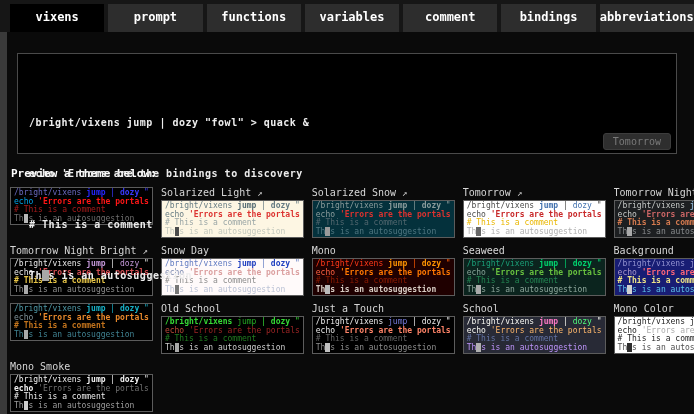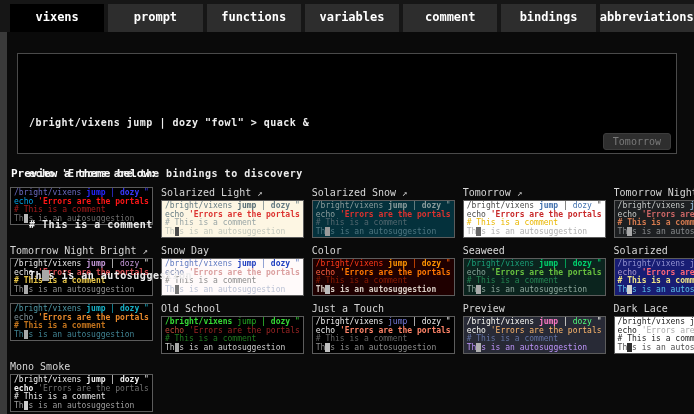--- a/index.html
+++ b/index.html
@@ -154,41 +154,41 @@
     <div class="ttitle"><span class="tname">Snow Day</span> <span class="tarrow"></span></div>
     <div class="tbox" style="background: rgb(255, 250, 250);">
       <div class="tline"><span style="color: rgb(95, 121, 192);">/bright/vixens </span><span style="color: rgb(32, 64, 192); font-weight: bold;">jump</span><span style="color: rgb(95, 121, 192);"> | </span><span style="color: rgb(32, 64, 192); font-weight: bold;">dozy </span><span style="color: rgb(95, 121, 192);">"</span></div>
       <div class="tline"><span style="color: rgb(125, 139, 176);">echo </span><span style="color: rgb(219, 159, 159); font-weight: bold;">'Errors are the portals</span></div>
       <div class="tline"><span style="color: rgb(140, 140, 140);"># This is a comment</span></div>
       <div class="tline"><span style="color: rgb(188, 195, 214);">Th</span><span style="background: rgb(119, 119, 119); color: rgb(119, 119, 119);">i</span><span style="color: rgb(188, 195, 214);">s is an autosuggestion</span></div>
     </div>
   </div>
 
   <div class="theme">
-    <div class="ttitle"><span class="tname">Color</span> <span class="tarrow"></span></div>
+    <div class="ttitle"><span class="tname">Mono</span> <span class="tarrow"></span></div>
     <div class="tbox" style="background: rgb(31, 0, 0);">
       <div class="tline"><span style="color: rgb(255, 56, 24);">/bright/vixens </span><span style="color: rgb(255, 148, 0); font-weight: bold;">jump</span><span style="color: rgb(255, 90, 0);"> | </span><span style="color: rgb(255, 148, 0); font-weight: bold;">dozy </span><span style="color: rgb(255, 90, 0);">"</span></div>
       <div class="tline"><span style="color: rgb(255, 96, 64);">echo </span><span style="color: rgb(255, 120, 0); font-weight: bold;">'Errors are the portals</span></div>
       <div class="tline"><span style="color: rgb(143, 26, 0);"># This is a comment</span></div>
       <div class="tline"><span style="color: rgb(216, 205, 196); font-weight: bold;">Th</span><span style="background: rgb(187, 187, 187); color: rgb(187, 187, 187);">i</span><span style="color: rgb(216, 205, 196); font-weight: bold;">s is an autosuggestion</span></div>
     </div>
   </div>
 
   <div class="theme">
     <div class="ttitle"><span class="tname">Seaweed</span> <span class="tarrow"></span></div>
     <div class="tbox" style="background: rgb(11, 36, 30);">
       <div class="tline"><span style="color: rgb(26, 158, 119);">/bright/vixens </span><span style="color: rgb(0, 210, 110); font-weight: bold;">jump</span><span style="color: rgb(0, 210, 110);"> | </span><span style="color: rgb(0, 210, 110); font-weight: bold;">dozy </span><span style="color: rgb(0, 210, 110);">"</span></div>
       <div class="tline"><span style="color: rgb(134, 162, 150);">echo </span><span style="color: rgb(104, 193, 62); font-weight: bold;">'Errors are the portals</span></div>
       <div class="tline"><span style="color: rgb(35, 133, 82);"># This is a comment</span></div>
       <div class="tline"><span style="color: rgb(143, 168, 157);">Th</span><span style="background: rgb(170, 170, 170); color: rgb(170, 170, 170);">i</span><span style="color: rgb(143, 168, 157);">s is an autosuggestion</span></div>
     </div>
   </div>
 
   <div class="theme">
-    <div class="ttitle"><span class="tname">Solarized</span> <span class="tarrow"></span></div>
+    <div class="ttitle"><span class="tname">Background</span> <span class="tarrow"></span></div>
     <div class="tbox" style="background: rgb(24, 29, 116);">
       <div class="tline"><span style="color: rgb(145, 145, 207);">/bright/vixens </span><span style="color: rgb(145, 145, 207);">jump</span></div>
       <div class="tline"><span style="color: rgb(169, 150, 201);">echo </span><span style="color: rgb(255, 102, 120); font-weight: bold;">'Errors are the portals</span></div>
       <div class="tline"><span style="color: rgb(238, 227, 135); font-weight: bold;"># This is a comment</span></div>
       <div class="tline"><span style="color: rgb(94, 197, 234);">Th</span><span style="background: rgb(208, 208, 208); color: rgb(208, 208, 208);">i</span><span style="color: rgb(94, 197, 234);">s is an autosuggestion</span></div>
     </div>
   </div>
 
   <div class="theme">
     <div class="tbox" style="background: rgb(0, 0, 0);">
@@ -213,31 +213,31 @@
     <div class="ttitle"><span class="tname">Just a Touch</span> <span class="tarrow"></span></div>
     <div class="tbox" style="background: rgb(0, 0, 0);">
       <div class="tline"><span style="color: rgb(235, 235, 235);">/bright/vixens </span><span style="color: rgb(118, 123, 220);">jump</span><span style="color: rgb(235, 235, 235);"> | </span><span style="color: rgb(235, 235, 235);">dozy </span><span style="color: rgb(235, 235, 235);">"</span></div>
       <div class="tline"><span style="color: rgb(235, 235, 235);">echo </span><span style="color: rgb(255, 132, 104); font-weight: bold;">'Errors are the portals</span></div>
       <div class="tline"><span style="color: rgb(99, 99, 99);"># This is a comment</span></div>
       <div class="tline"><span style="color: rgb(141, 141, 141);">Th</span><span style="background: rgb(192, 192, 192); color: rgb(192, 192, 192);">i</span><span style="color: rgb(141, 141, 141);">s is an autosuggestion</span></div>
     </div>
   </div>
 
   <div class="theme">
-    <div class="ttitle"><span class="tname">Preview</span> <span class="tarrow"></span></div>
+    <div class="ttitle"><span class="tname">School</span> <span class="tarrow"></span></div>
     <div class="tbox" style="background: rgb(40, 42, 54);">
       <div class="tline"><span style="color: rgb(248, 248, 242);">/bright/vixens </span><span style="color: rgb(255, 121, 198); font-weight: bold;">jump</span><span style="color: rgb(248, 248, 242);"> | </span><span style="color: rgb(80, 250, 123);">dozy </span><span style="color: rgb(248, 248, 242);">"</span></div>
       <div class="tline"><span style="color: rgb(248, 248, 242);">echo </span><span style="color: rgb(255, 184, 108);">'Errors are the portals</span></div>
       <div class="tline"><span style="color: rgb(98, 114, 164);"># This is a comment</span></div>
       <div class="tline"><span style="color: rgb(189, 147, 249);">Th</span><span style="background: rgb(176, 176, 176); color: rgb(176, 176, 176);">i</span><span style="color: rgb(189, 147, 249);">s is an autosuggestion</span></div>
     </div>
   </div>
 
   <div class="theme">
-    <div class="ttitle"><span class="tname">Dark Lace</span> <span class="tarrow"></span></div>
+    <div class="ttitle"><span class="tname">Mono Color</span> <span class="tarrow"></span></div>
     <div class="tbox" style="background: rgb(255, 255, 255);">
       <div class="tline"><span style="color: rgb(28, 28, 28);">/bright/vixens </span><span style="color: rgb(28, 28, 28);">jump</span></div>
       <div class="tline"><span style="color: rgb(28, 28, 28);">echo </span><span style="color: rgb(171, 171, 171);">'Errors are the portals</span></div>
       <div class="tline"><span style="color: rgb(28, 28, 28);"># This is a comment</span></div>
       <div class="tline"><span style="color: rgb(79, 79, 79);">Th</span><span style="background: rgb(46, 46, 46); color: rgb(46, 46, 46);">i</span><span style="color: rgb(79, 79, 79);">s is an autosuggestion</span></div>
     </div>
   </div>
 
   <div class="theme">
     <div class="ttitle"><span class="tname">Mono Smoke</span> <span class="tarrow"></span></div>

